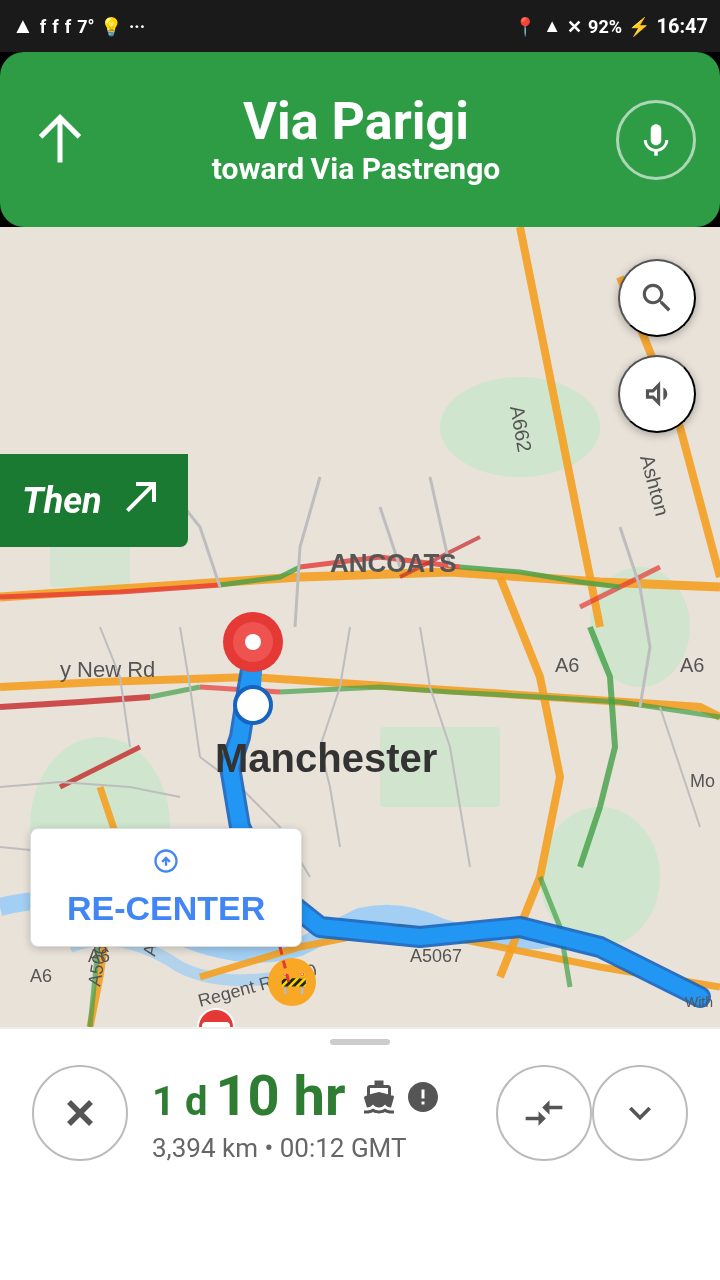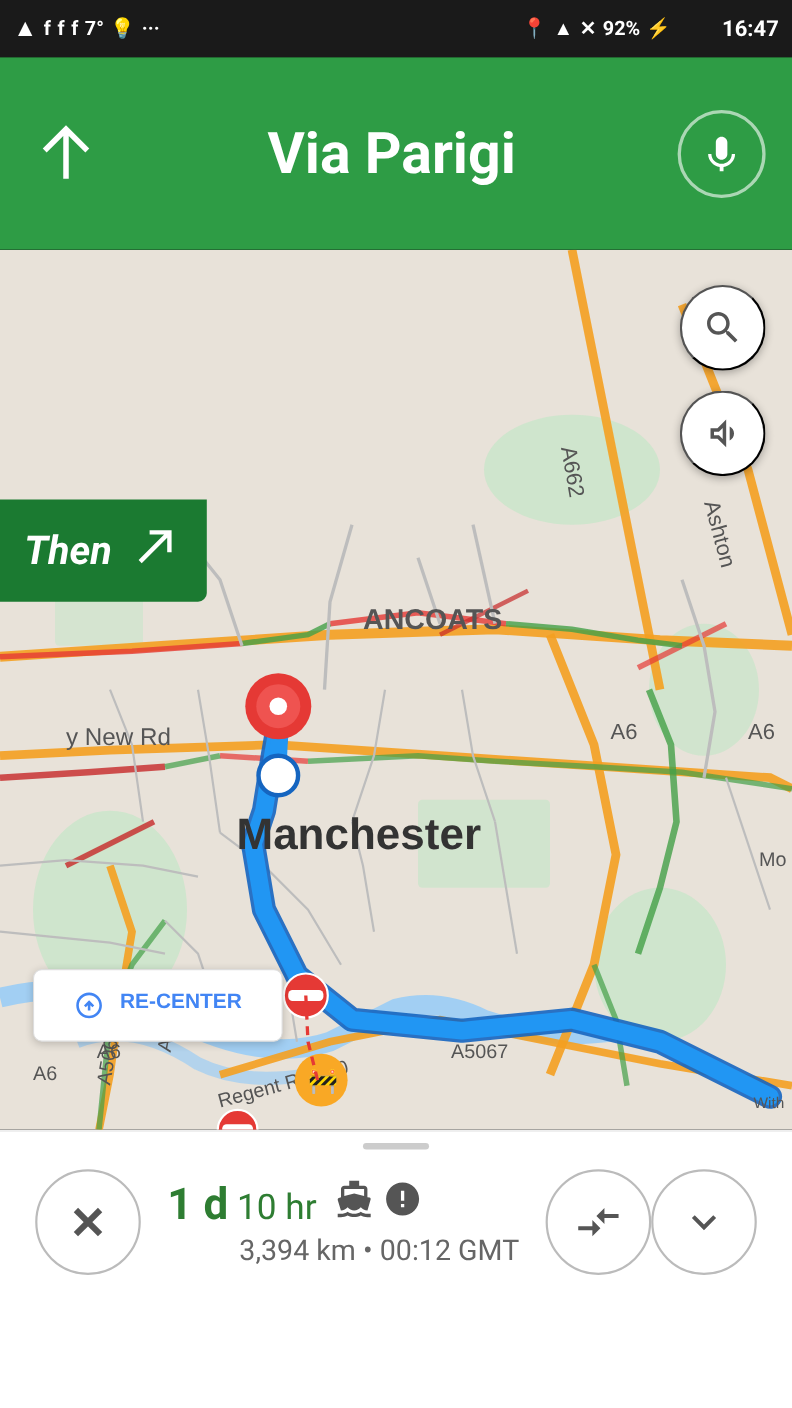--- a/index.html
+++ b/index.html
@@ -27,20 +27,21 @@
     
     .nav-header {
       width: 720px;
       height: 175px;
       background: #2e9c45;
       display: flex;
       align-items: center;
       justify-content: flex-end;
       padding: 16px 24px;
       position: relative;
+      border-radius: 24px;
     }
     .nav-arrow-icon {
       width: 72px;
       height: 72px;
       display: flex;
       align-items: center;
       justify-content: center;
     }
     .nav-arrow-icon svg { width: 60px; height: 60px; fill: white; }
     .nav-text { flex: 1; text-align: center; color: white; }
@@ -112,26 +113,27 @@
     .map-sound-btn svg { width: 38px; height: 38px; fill: #555; }
 
     
     .recenter-btn {
       position: absolute;
       bottom: 80px; left: 30px;
       background: white;
       border: 1px solid #ddd;
       border-radius: 8px;
       padding: 18px 36px;
-      display: flex; align-items: flex-start; gap: 14px;
-      font-size: 19px; font-weight: bold;
+      display: flex; align-items: center; gap: 14px;
+      font-size: 34px; font-weight: bold;
       color: #4285f4;
       cursor: pointer;
       box-shadow: 0 2px 8px rgba(0,0,0,0.2);
       z-index: 20;
+      flex-direction: column;
     }
     .recenter-btn svg { width: 28px; height: 28px; fill: #4285f4; }
 
     
     .bottom-panel {
       width: 720px;
       height: 253px;
       background: white;
       border-top: 2px solid #eee;
       display: flex;
@@ -157,24 +159,24 @@
       border: 2px solid #bbb;
       background: white;
       display: flex; align-items: center; justify-content: center;
       cursor: pointer;
     }
     .cancel-btn svg { width: 44px; height: 44px; stroke: #555; stroke-width: 3; fill: none; }
 
     .trip-info { flex: 1; padding: 0 24px; }
     .trip-time { display: flex; align-items: baseline; gap: 8px; color: #2e7d32; }
     .trip-days { font-size: 40px; font-weight: bold; }
-    .trip-hours { font-size: 32px; font-weight: normal; }
+    .trip-hours { font-size: 56px; font-weight: bold; }
     .trip-icons { display: flex; gap: 8px; align-items: center; margin-left: 8px; }
     .trip-icons svg { width: 36px; height: 36px; fill: #555; }
-    .trip-details { font-size: 26px; color: #666; margin-top: 4px; text-align: right; }
+    .trip-details { font-size: 26px; color: #666; margin-top: 4px; }
 
     .alt-route-btn {
       width: 96px; height: 96px;
       border-radius: 50%;
       border: 2px solid #bbb;
       background: white;
       display: flex; align-items: center; justify-content: center;
       cursor: pointer;
     }
     .alt-route-btn svg { width: 44px; height: 44px; fill: #555; }
@@ -209,32 +211,36 @@
     <span style="font-size:18px;">7°</span>
     <span style="font-size:18px;">💡</span>
     <span style="font-size:18px;">···</span>
   </div>
   <div class="status-right">
     <span style="font-size:18px;">📍</span>
     <span style="font-size:18px;">▲</span>
     <span style="font-size:18px;">✕</span>
     <span style="font-size:18px;text-align:right;">92%</span>
     <span style="font-size:18px;">⚡</span>
-    <span style="font-size:20px;margin-left:40px;">16:47</span>
+    <span style="font-size:20px;">16:47</span>
   </div>
 </div>
 
 <div class="nav-header">
   <div class="nav-arrow-icon">
     <svg viewBox="0 0 24 24" xmlns="http://www.w3.org/2000/svg">
       <path d="M13 5.41V21H11V5.41L4.96 11.46L3.54 10.04L12 1.59L20.46 10.04L19.04 11.46L13 5.41Z"></path>
     </svg>
   </div>
   <div class="nav-text">
     <div class="nav-street">Via Parigi</div>
+    <div class="nav-toward">
+      <span>toward</span>
+      <span>Via Pastrengo</span>
+    </div>
   </div>
   <button class="mic-button">
     <svg viewBox="0 0 24 24" xmlns="http://www.w3.org/2000/svg">
       <path d="M12 15c1.66 0 2.99-1.34 2.99-3L15 6c0-1.66-1.34-3-3-3S9 4.34 9 6v6c0 1.66 1.34 3 3 3zm5.3-3c0 3-2.54 5.1-5.3 5.1S6.7 15 6.7 12H5c0 3.42 2.72 6.23 6 6.72V21h2v-2.28c3.28-.49 6-3.3 6-6.72h-1.7z"></path>
     </svg>
   </button>
 </div>
 
 <div class="map-area">
 

